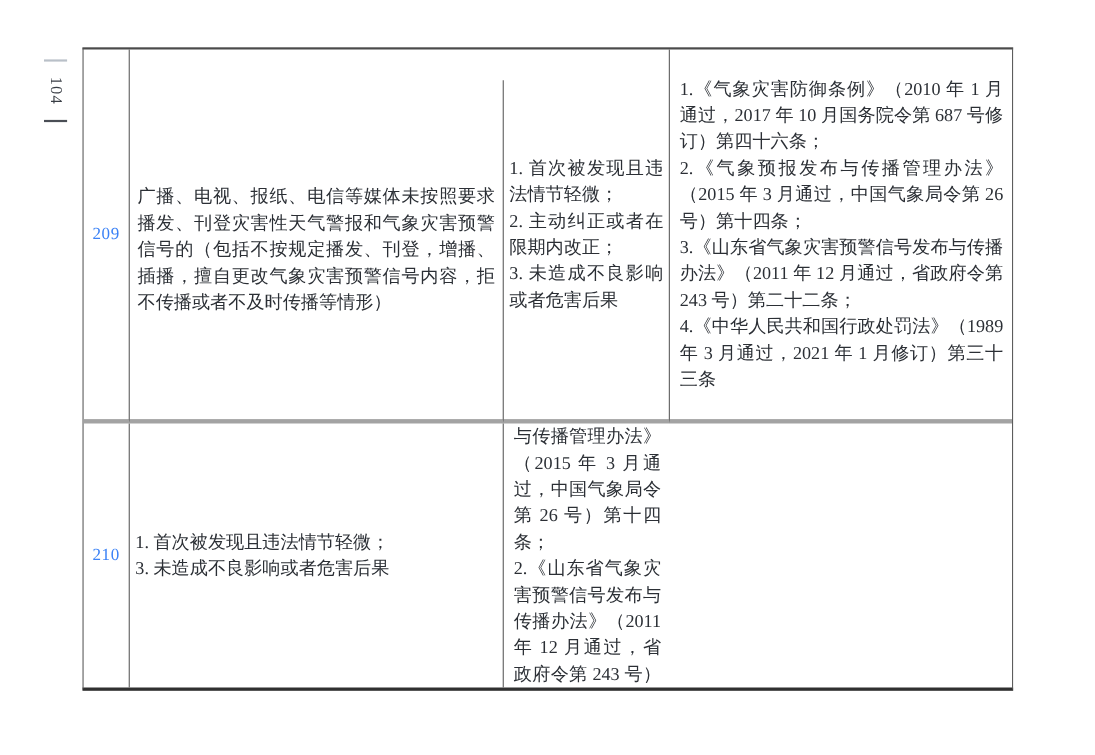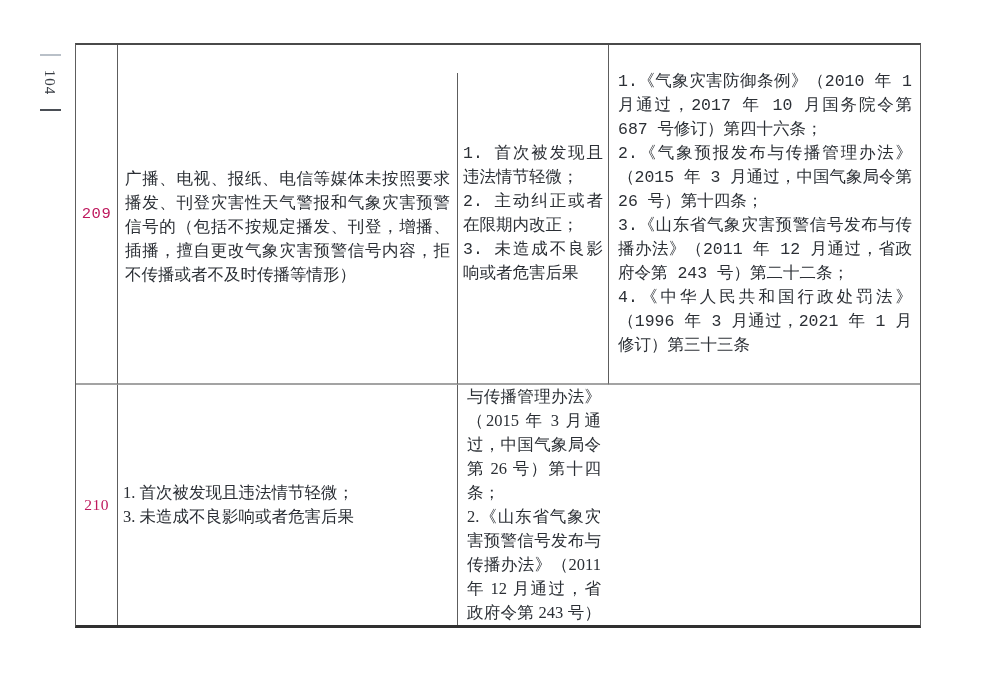--- a/index.html
+++ b/index.html
@@ -63,27 +63,27 @@
   .cell {
     box-sizing: border-box;
     display: flex;
     flex-direction: column;
     justify-content: center;
     font-size: 16.5px;
     line-height: 24px;
     overflow: hidden;
   }
   .col-border { border-right: 1px solid #5d5d5d; }
-  .row-border { border-bottom: 2px solid #a3a3a3; font-family: Liberation Mono, monospace; }
+  .row-border { border-bottom: 4px solid #a3a3a3; }
 
   .num-cell {
     align-items: center;
     font-size: 15.5px;
     letter-spacing: 0.5px;
-    color: #be185d;
+    color: #3b82f6;
   }
   .violation-cell {
     padding: 6px 7px;
     text-align: justify;
     text-align-last: left;
     margin-top: 28px;
   }
   .conditions-cell {
     padding: 6px 5px;
     justify-content: center;
@@ -115,21 +115,21 @@
   </div>
   <div class="cell conditions-cell col-border row-border">
     <div class="item">1. 首次被发现且违法情节轻微；</div>
     <div class="item">2. 主动纠正或者在限期内改正；</div>
     <div class="item">3. 未造成不良影响或者危害后果</div>
   </div>
   <div class="cell legal-cell row-border">
     <div class="item">1.《气象灾害防御条例》（2010 年 1 月通过，2017 年 10 月国务院令第 687 号修订）第四十六条；</div>
     <div class="item">2.《气象预报发布与传播管理办法》（2015 年 3 月通过，中国气象局令第 26 号）第十四条；</div>
     <div class="item">3.《山东省气象灾害预警信号发布与传播办法》（2011 年 12 月通过，省政府令第 243 号）第二十二条；</div>
-    <div class="item">4.《中华人民共和国行政处罚法》（1996 年 3 月通过，2021 年 1 月修订）第三十三条</div>
+    <div class="item">4.《中华人民共和国行政处罚法》（1989 年 3 月通过，2021 年 1 月修订）第三十三条</div>
   </div>
 
   <div class="cell num-cell col-border">
     <span>210</span>
   </div>
   <div class="cell conditions-cell col-border">
     <div class="item">1. 首次被发现且违法情节轻微；</div>
     <div class="item">3. 未造成不良影响或者危害后果</div>
   </div>
   <div class="cell legal-cell">

